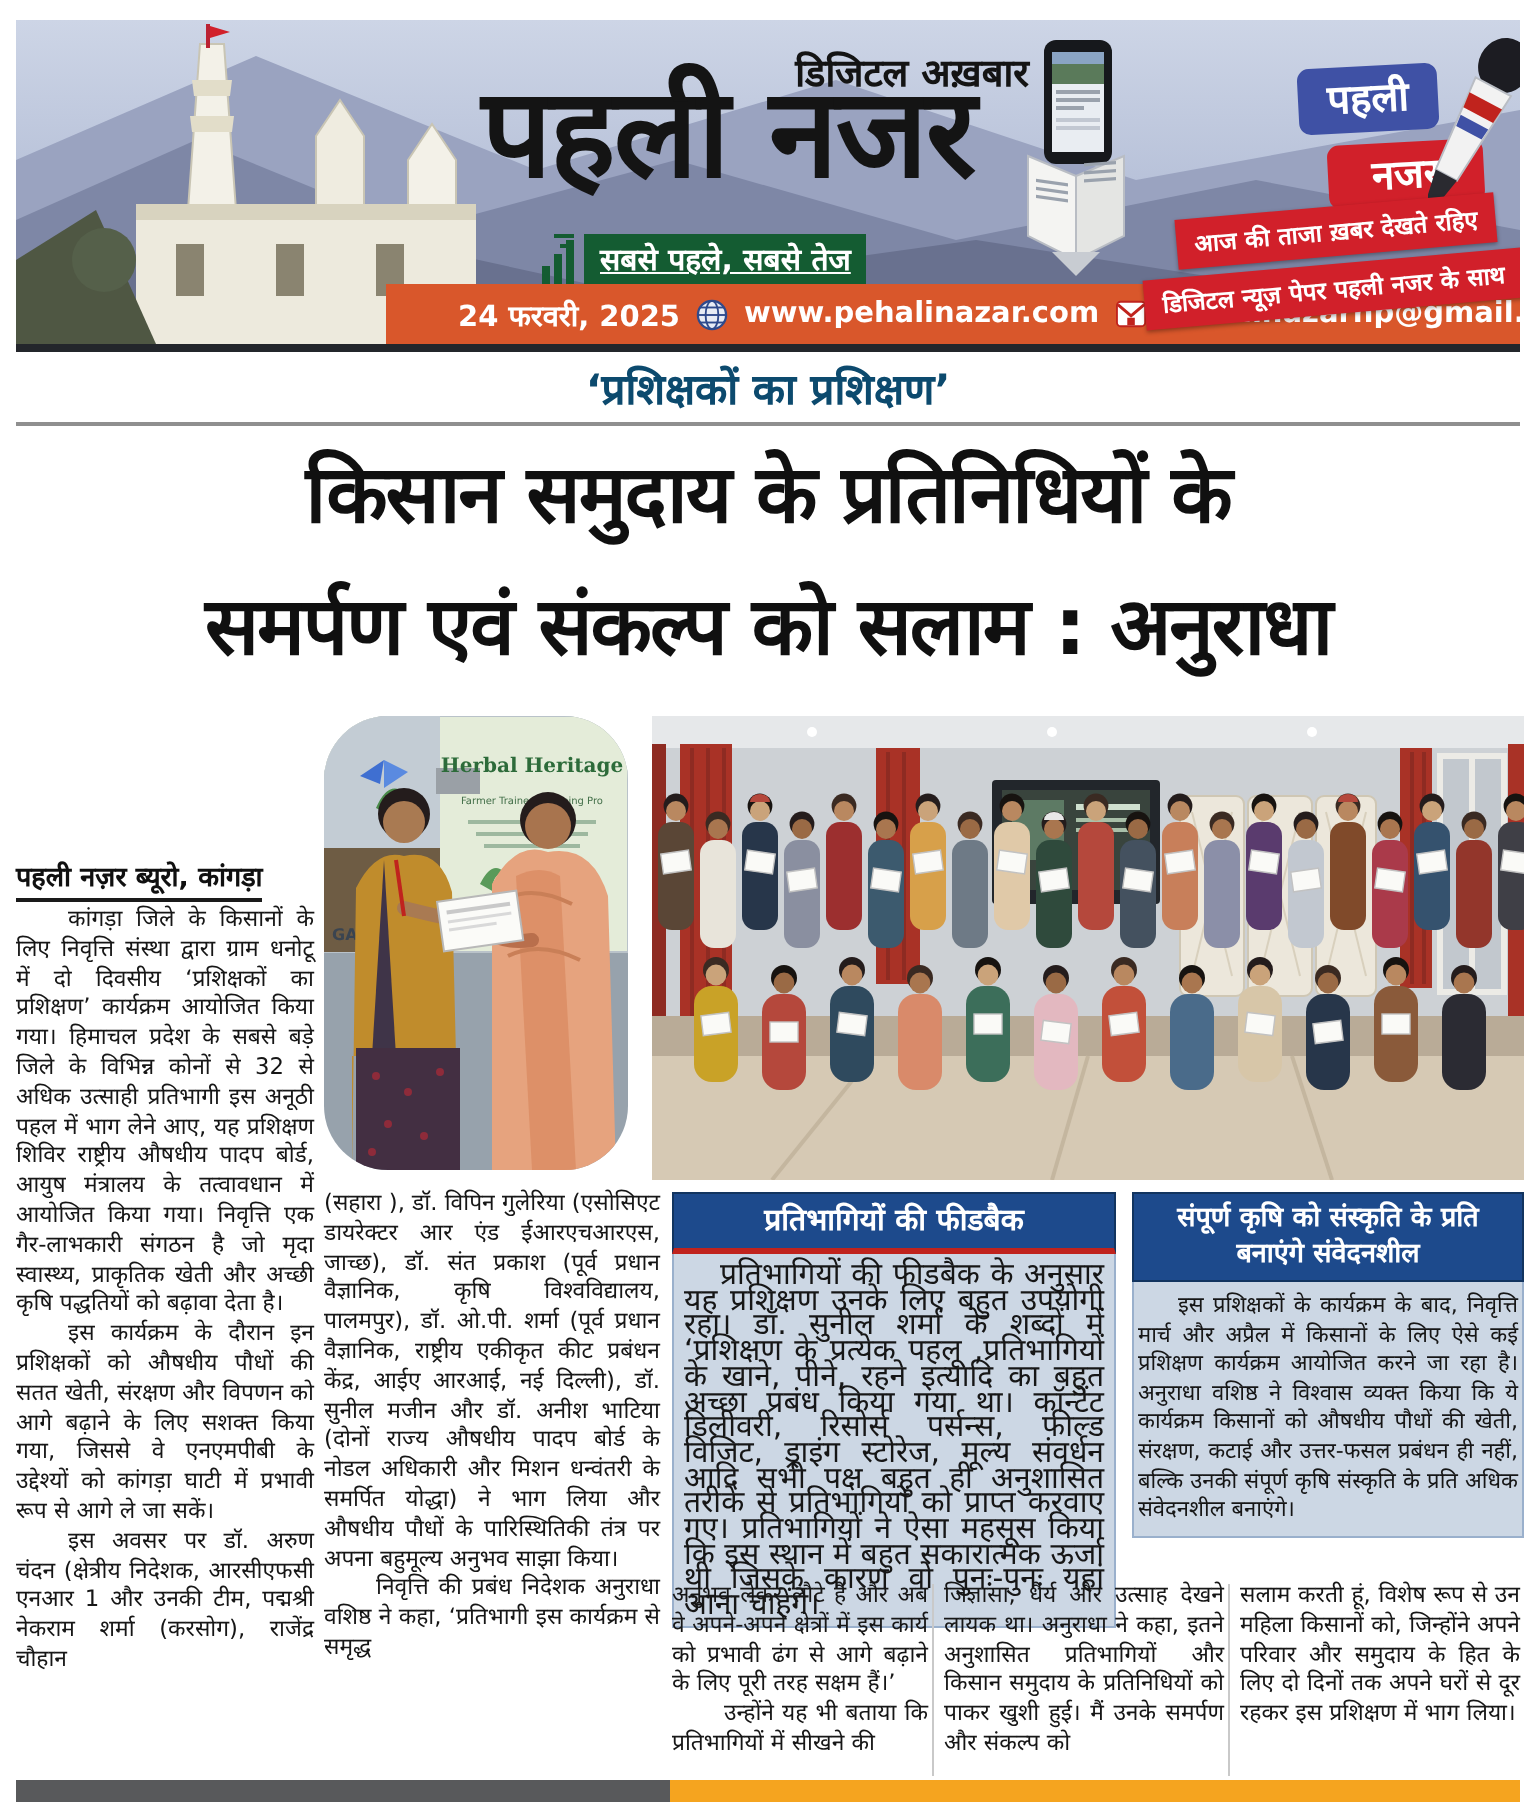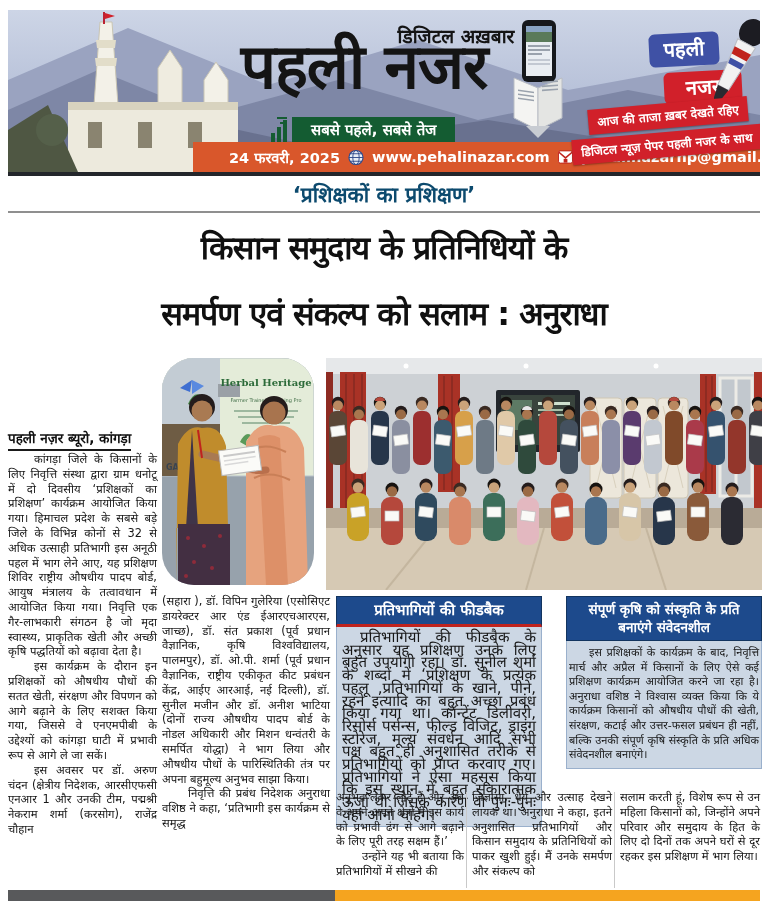--- a/index.html
+++ b/index.html
@@ -4,36 +4,36 @@
 <style>
   html,body{margin:0;padding:0;background:#fff;font-family:"DejaVu Sans",sans-serif;}
   #page{position:relative;width:768px;height:910px;background:#fff;overflow:hidden;}
   .abs{position:absolute;}
 
   
   #header{left:8px;top:10px;width:752px;height:162px;background:linear-gradient(180deg,#cdd5e6 0%,#b6c0d8 55%,#a6b0c9 100%);overflow:hidden;}
   #header-dark-strip{left:8px;top:172px;width:752px;height:4px;background:#23262b;}
   #masthead-tagline{left:368px;top:13px;width:160px;text-align:center;font-size:19px;font-weight:800;color:#141414;}
   #masthead-title{left:188px;top:24px;width:336px;text-align:center;font-size:62px;font-weight:900;color:#141414;letter-spacing:-1px;line-height:1.05;white-space:nowrap;}
-  #slogan-box{left:284px;top:107px;height:26px;background:#145c32;color:#fff;font-size:15px;font-weight:800;line-height:26px;padding:0 19px;white-space:nowrap;}
+  #slogan-box{left:284px;top:107px;height:26px;background:#145c32;color:#fff;font-size:15px;font-weight:800;line-height:26px;padding:0 8px;white-space:nowrap;text-decoration:underline;}
   #slogan-bars{left:262px;top:105px;}
   #logo-blue{left:641px;top:23px;width:70px;height:33px;background:#3f51a5;color:#fff;border-radius:6px;text-align:center;font-size:20px;font-weight:800;line-height:33px;transform:rotate(-3deg);}
   #logo-red{left:656px;top:61px;width:78px;height:32px;background:#d1202a;color:#fff;border-radius:6px;text-align:center;font-size:20px;font-weight:800;line-height:32px;transform:rotate(-3deg);}
   .ribbon{background:#d1202a;color:#fff;font-size:12px;font-weight:800;padding:4px 9px;white-space:nowrap;transform:rotate(-5deg);box-shadow:0 1px 2px rgba(0,0,0,.35);z-index:6;}
   #ribbon1{right:12px;top:93px;}
   #ribbon2{right:-2px;top:122px;}
   #datebar{left:185px;top:132px;width:567px;height:30px;background:#d9572b;display:flex;align-items:center;justify-content:center;gap:8px;color:#fff;font-size:14.5px;font-weight:800;white-space:nowrap;padding-left:36px;}
   #phone-icon{left:500px;top:8px;}
   #mic-icon{left:706px;top:4px;z-index:5;}
   #temple-photo{left:0;top:0;}
 
   
   #kicker{left:0;top:180px;width:768px;text-align:center;font-size:21px;font-weight:800;color:#0c4a6e;}
   #kicker-rule{left:8px;top:211px;width:752px;height:0;border-top:2px solid #8f8f8f;}
-  .headline{left:0;width:768px;text-align:center;font-size:32px;font-weight:800;color:#101010;line-height:64px;letter-spacing:-1px;white-space:nowrap;}
+  .headline{left:0;width:768px;text-align:center;font-size:40px;font-weight:800;color:#101010;line-height:64px;letter-spacing:-1px;white-space:nowrap;}
   #headline1{top:216px;}
   #headline2{top:282px;}
 
   
   #lead-box{left:8px;top:358px;width:147px;height:64px;background:#f5a41f;}
   #lead-tab{left:2px;top:6px;width:9px;height:22px;background:#494a4e;}
   #lead-text{left:17px;top:7px;width:126px;font-size:13.5px;line-height:22px;font-weight:800;color:#231a02;}
   #lead-underline{left:17px;top:53px;width:116px;height:3px;background:#d8251a;}
   #byline{left:8px;top:429px;font-size:13.5px;font-weight:800;color:#101010;border-bottom:2px solid #1a1a1a;padding-bottom:2px;}
 
@@ -44,21 +44,21 @@
   #col1{left:8px;top:452px;width:149px;height:452px;}
   #col2{left:162px;top:594px;width:168px;height:306px;}
   #col3{left:336px;top:790px;width:128px;height:104px;}
   #col4{left:472px;top:790px;width:140px;height:104px;}
   #col5{left:620px;top:790px;width:140px;height:104px;}
   .vrule{width:1px;background:#c9c9c9;}
 
   
   .bluebox-h{background:#1d4a8c;border:1px solid #12345f;color:#fff;text-align:center;font-weight:800;}
   .bluebox-b{background:#ccd7e4;border:1px solid #9ab0cc;border-top:none;text-align:justify;color:#161616;}
-  #feedback-box{left:336px;top:596px;width:206px;}
+  #feedback-box{left:336px;top:596px;width:222px;}
   #feedback-title{height:27px;line-height:27px;font-size:15px;border-bottom:3px solid #c0231d;}
   #feedback-body{padding:4px 5px;font-size:15px;line-height:12.7px;}
   #feedback-body p{margin:0;text-indent:18px;}
   #culture-box{left:566px;top:596px;width:196px;border-radius:21px;}
   #culture-title{font-size:13.5px;line-height:17.5px;padding:4px 2px;}
   #culture-body{padding:5px 2px;font-size:11px;line-height:14.6px;}
   #culture-body p{margin:0;text-indent:20px;}
 
   
   #footer-gray{left:8px;top:890px;width:327px;height:11px;background:#58595b;}

